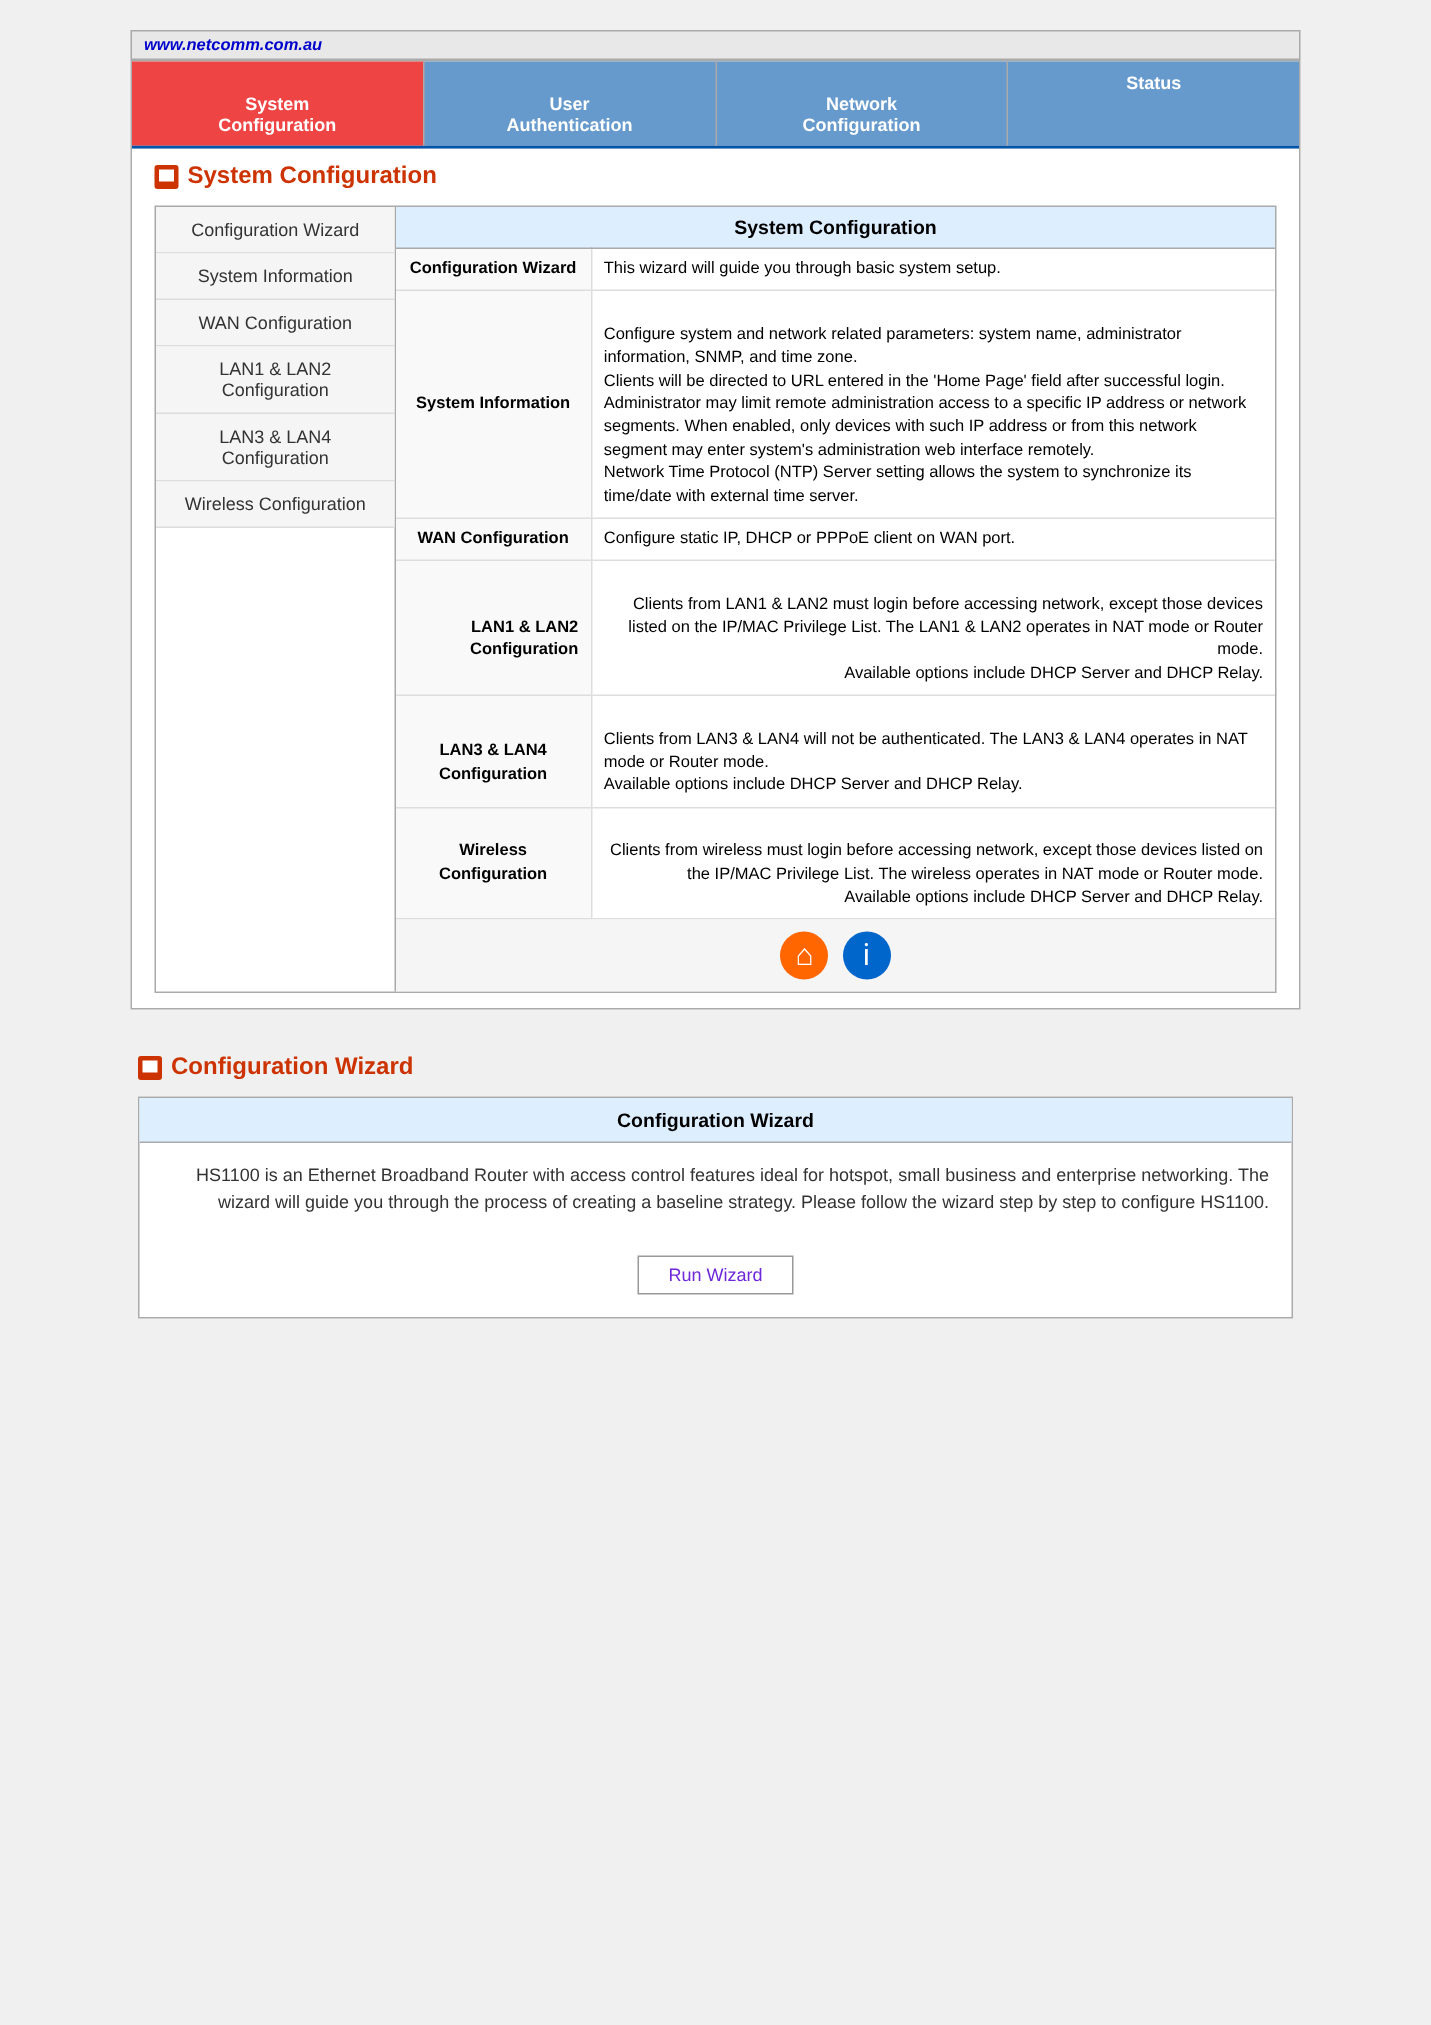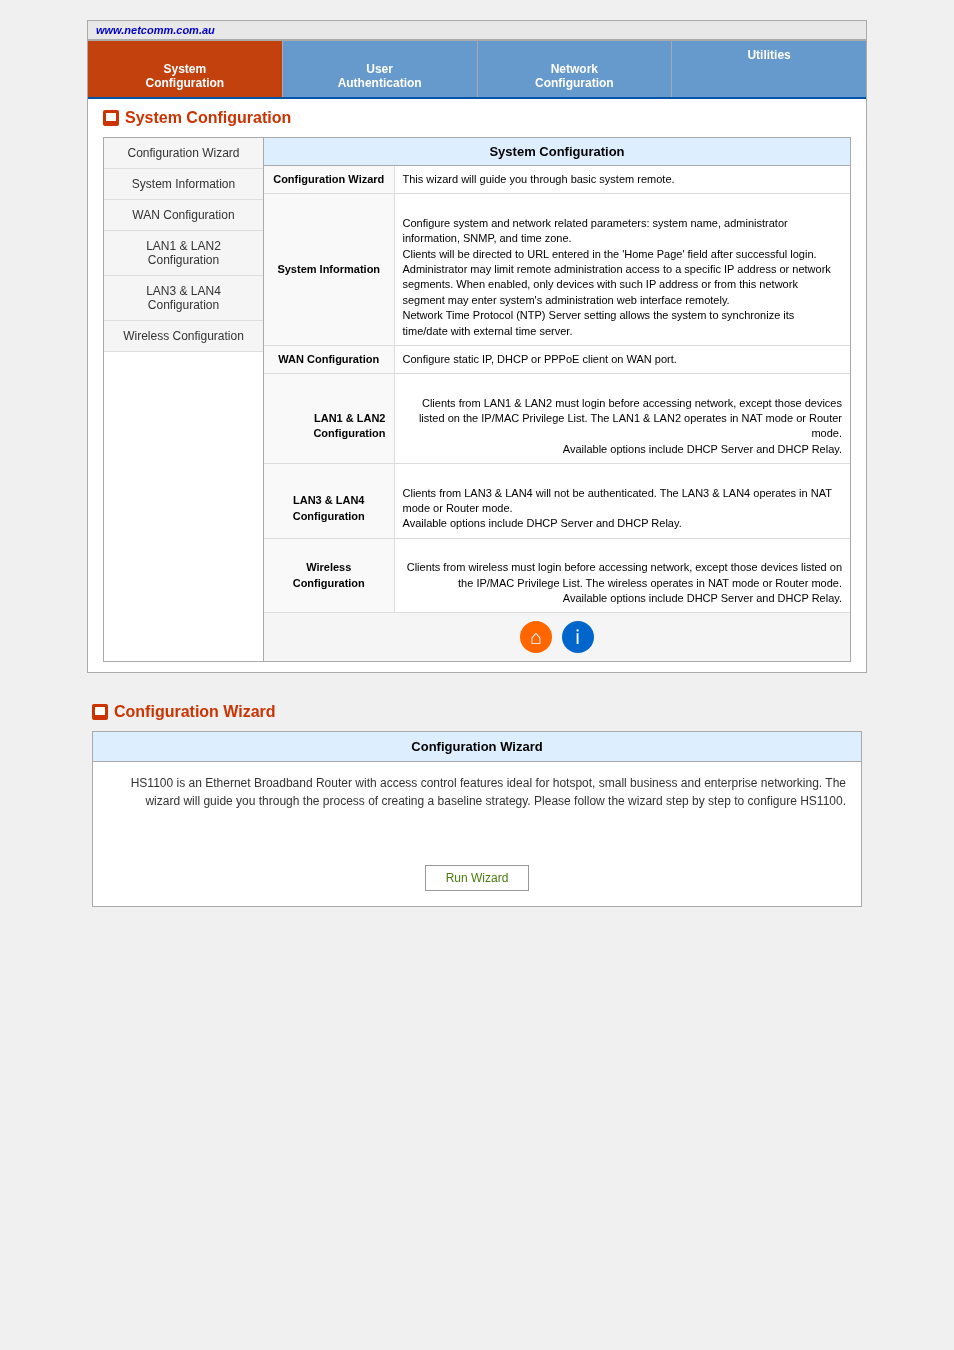--- a/index.html
+++ b/index.html
@@ -41,21 +41,21 @@
       text-align: center;
       font-size: 12px;
       font-weight: bold;
       cursor: pointer;
       color: white;
       background: #6699cc;
       border-right: 1px solid #aaa;
     }
 
     .nav-item.active {
-      background: #c2410c;
+      background: #ef4444;
       color: white;
     }
 
     .nav-item:last-child {
       border-right: none;
     }
 
     
     .page-content {
       padding: 10px 15px;
@@ -196,22 +196,21 @@
       padding: 15px;
       text-align: center;
     }
 
     .run-wizard-btn {
       background: white;
       border: 1px solid #999;
       padding: 5px 20px;
       font-size: 12px;
       cursor: pointer;
-      color: #4d7c0f;
-      margin-top: 28px;
+      color: #6d28d9;
     }
 
     
     .title-icon {
       display: inline-block;
       width: 16px;
       height: 16px;
       background: #cc3300;
       border-radius: 2px;
       position: relative;
@@ -245,21 +244,21 @@
       </div>
       <div class="nav-item" style="white-space:pre-line;">
         <span>User
 Authentication</span>
       </div>
       <div class="nav-item" style="white-space:pre-line;">
         <span>Network
 Configuration</span>
       </div>
       <div class="nav-item">
-        <span>Utilities</span>
+        <span>Status</span>
       </div>
     </div>
 
     <div class="page-content">
 
       <div class="page-title">
         <span class="title-icon"></span>
         <span>System Configuration</span>
       </div>
 
@@ -294,21 +293,21 @@
                   <span>System Configuration</span>
                 </th>
               </tr>
             </thead>
             <tbody>
               <tr>
                 <td>
                   <span>Configuration Wizard</span>
                 </td>
                 <td>
-                  <span>This wizard will guide you through basic system remote.</span>
+                  <span>This wizard will guide you through basic system setup.</span>
                 </td>
               </tr>
               <tr>
                 <td>
                   <span>System Information</span>
                 </td>
                 <td style="white-space:pre-line;">
                   <span>Configure system and network related parameters: system name, administrator information, SNMP, and time zone.
 Clients will be directed to URL entered in the 'Home Page' field after successful login.
 Administrator may limit remote administration access to a specific IP address or network segments. When enabled, only devices with such IP address or from this network segment may enter system's administration web interface remotely.

